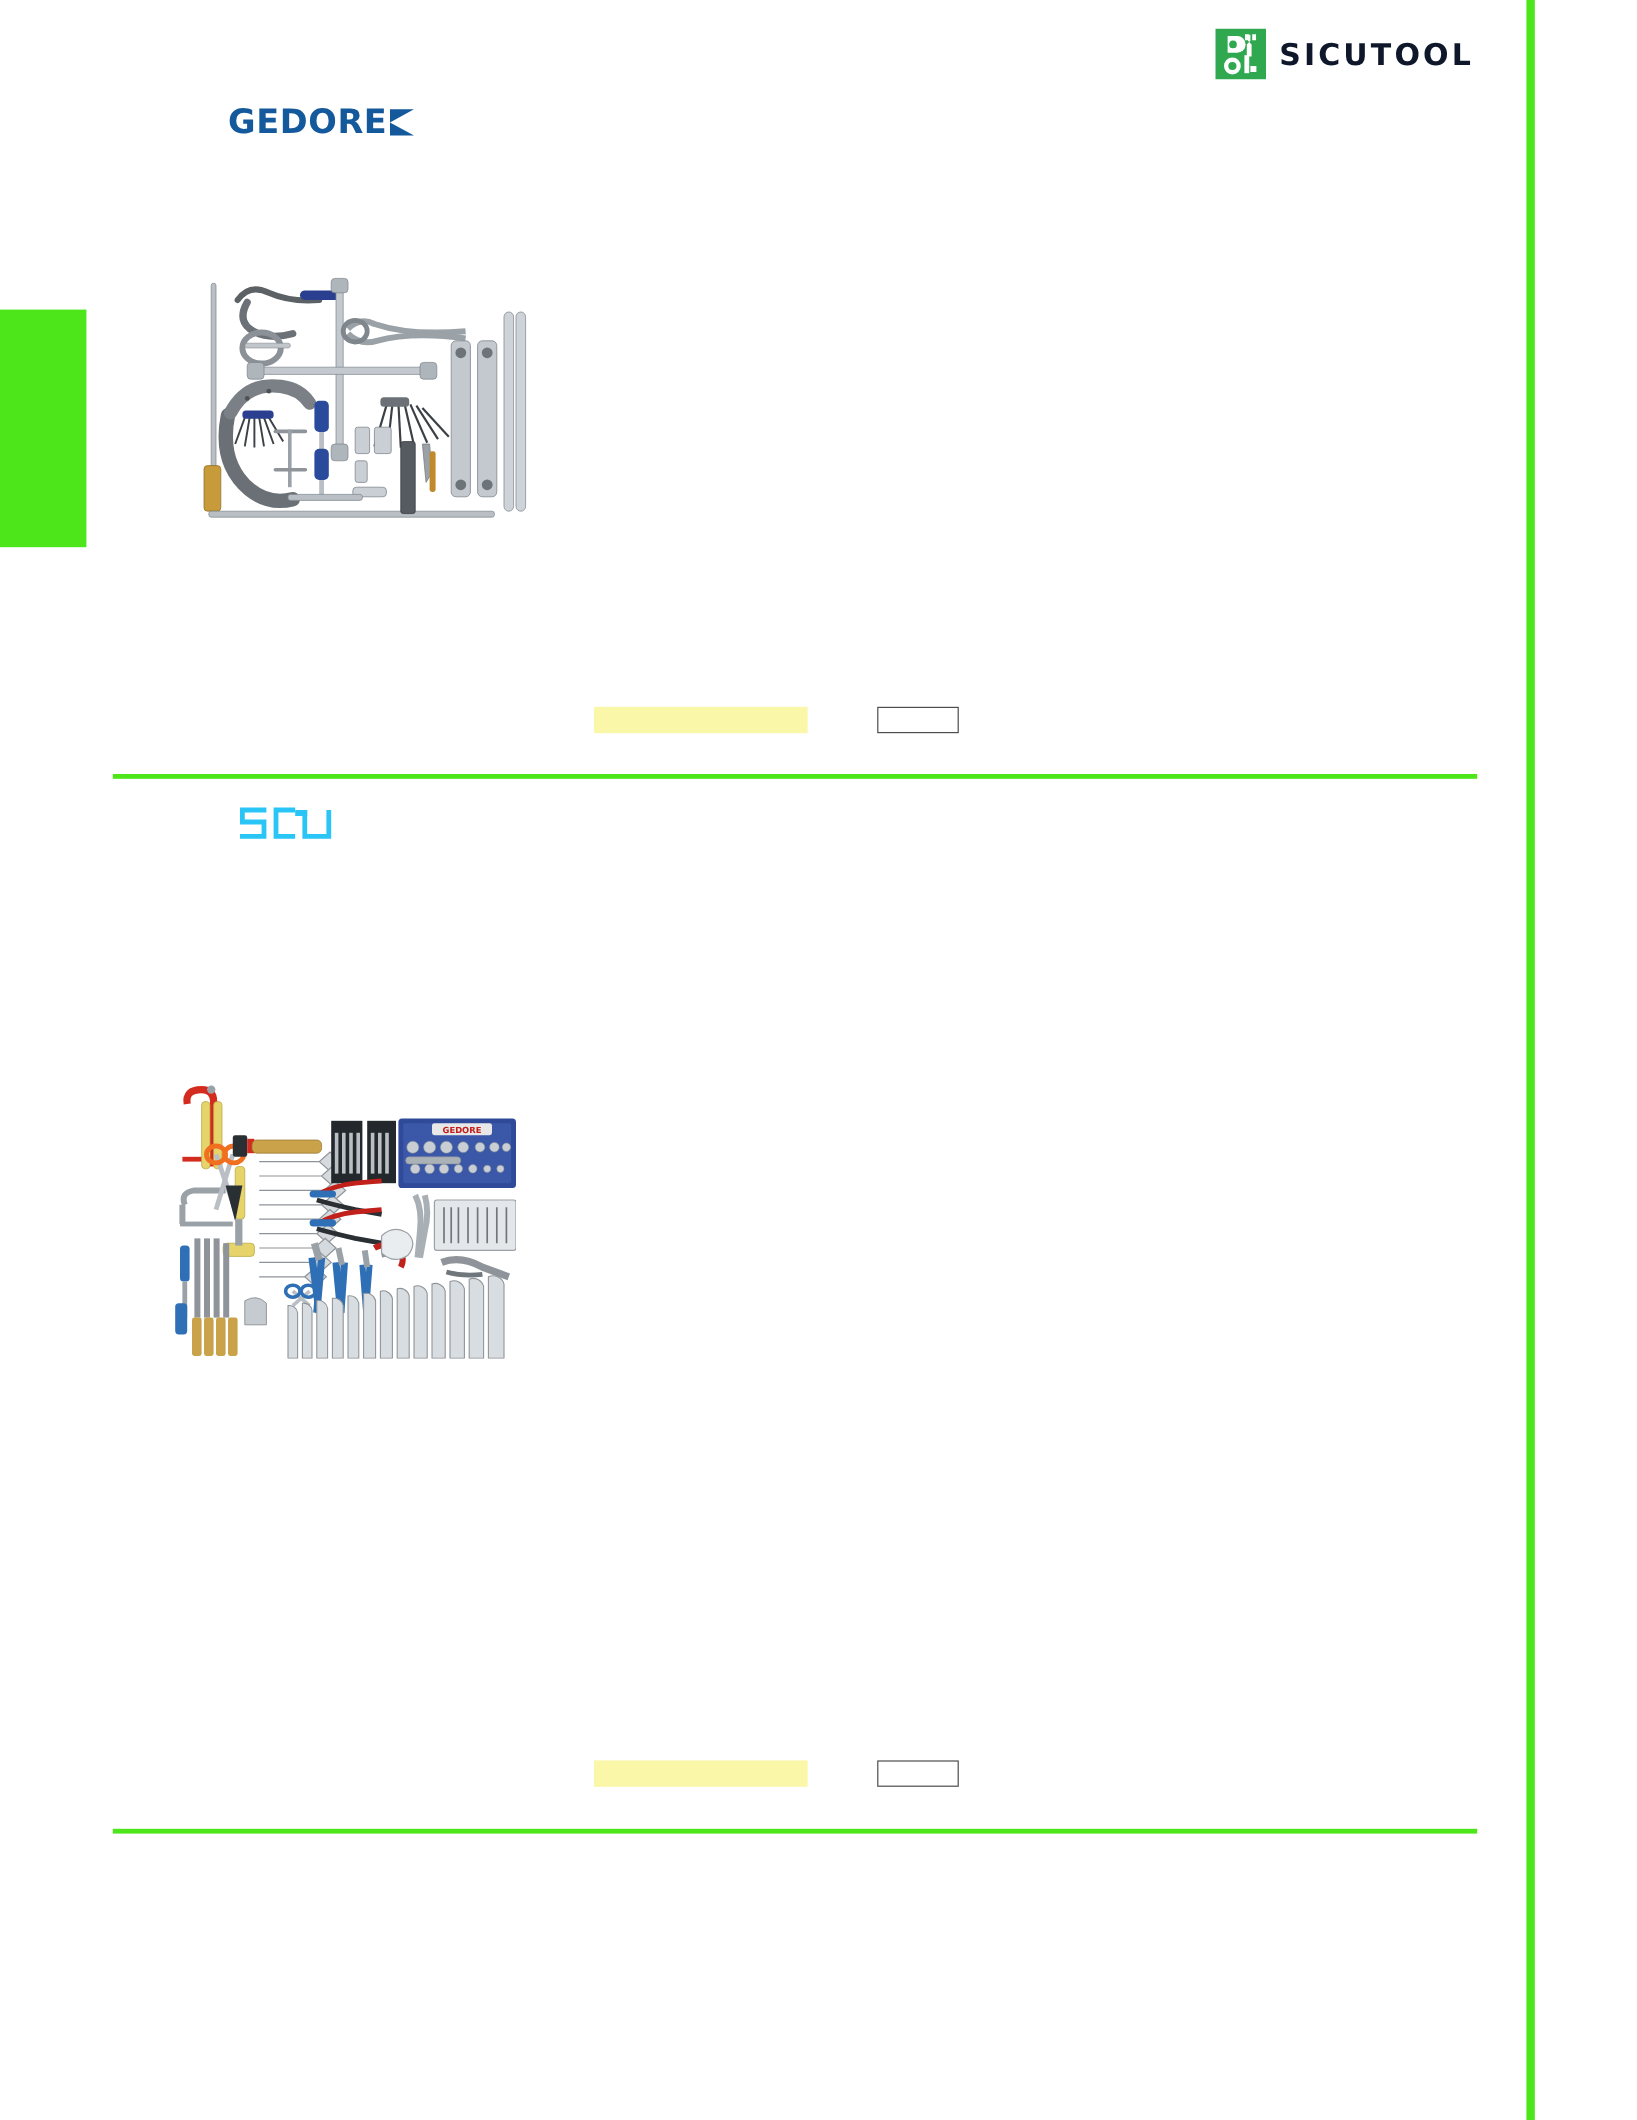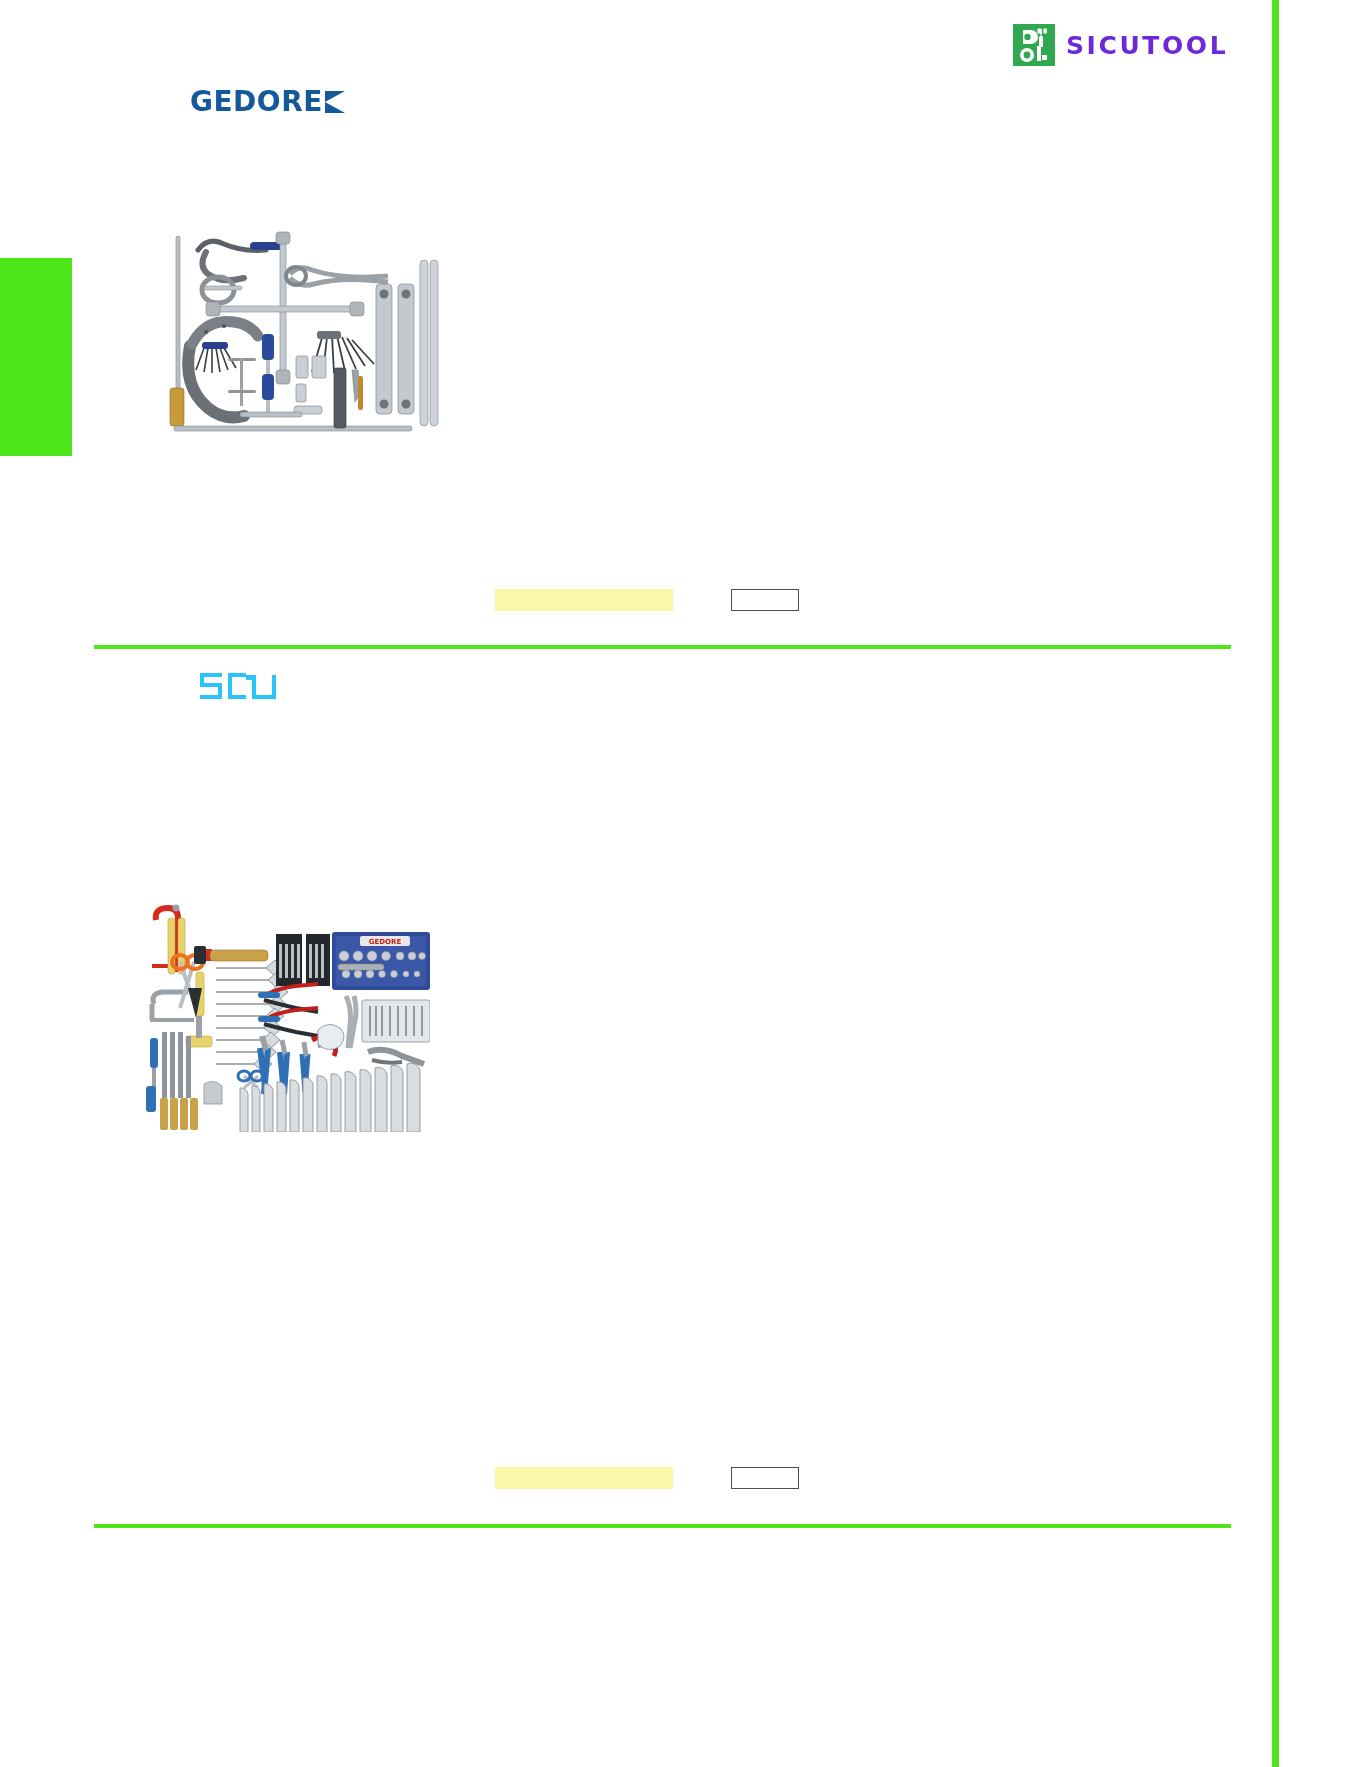--- a/index.html
+++ b/index.html
@@ -54,21 +54,21 @@
     height: 42px;
     position: relative;
     background: #2FA84F;
     flex: 0 0 auto;
   }
   .sicutool-mark svg { display: block; }
   .sicutool-word {
     font-size: 25px;
     font-weight: bold;
     letter-spacing: 2.6px;
-    color: #6d28d9;
+    color: #0f172a;
     line-height: 1;
     font-family: "DejaVu Sans", sans-serif;
   }
 
   
   .gedore {
     position: absolute;
     left: 190px;
     top: 88px;
     display: flex;

